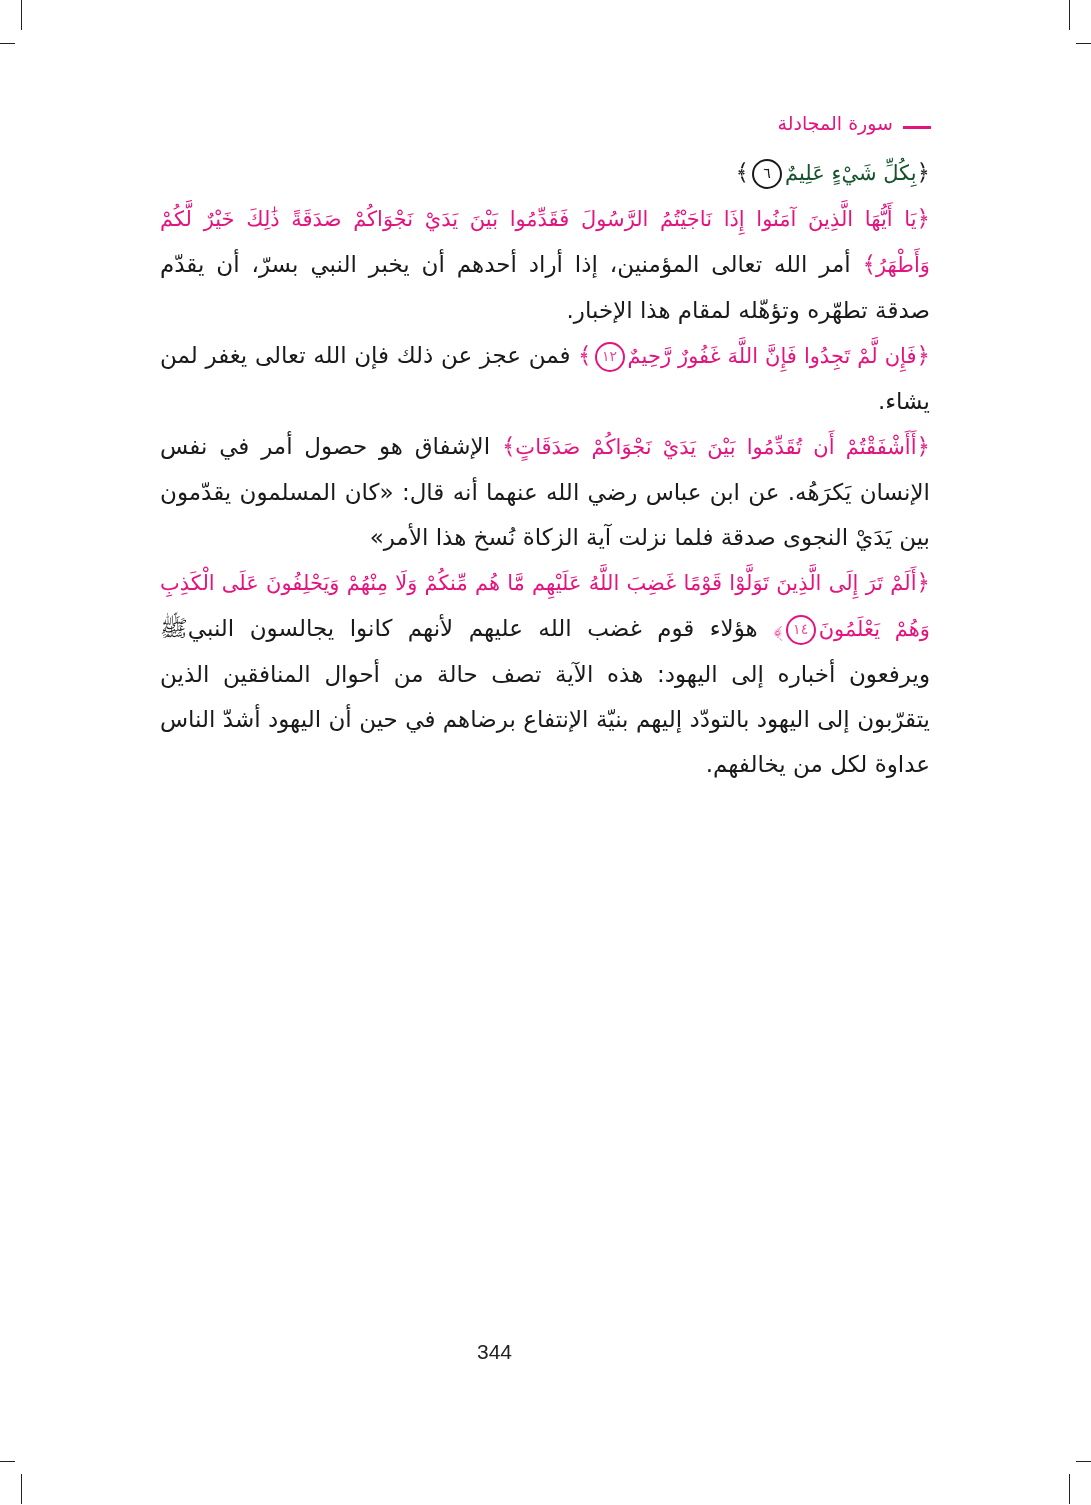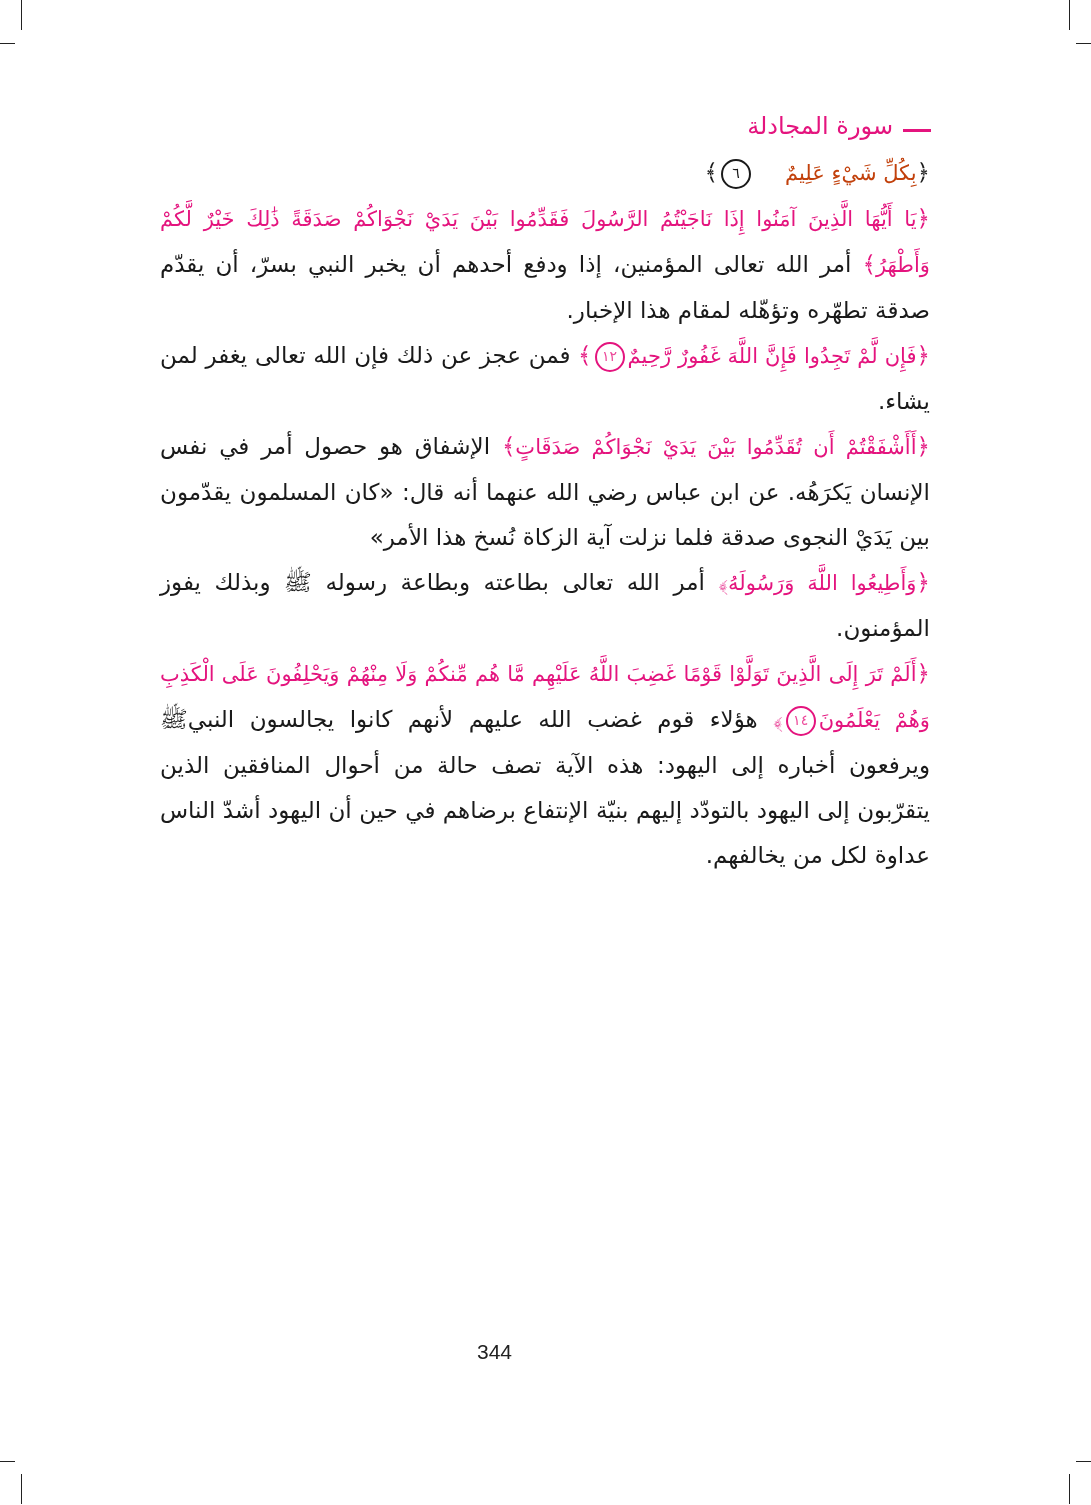--- a/index.html
+++ b/index.html
@@ -2,27 +2,27 @@
 <html><head>
 <meta charset="utf-8">
 <style>
   html, body { margin: 0; padding: 0; background: #ffffff; }
   body { width: 1091px; height: 1505px; position: relative; overflow: hidden;
          font-family: "DejaVu Sans", sans-serif; color: #1a1a1a; }
   .crop { position: absolute; background: #222; }
   .crop.v { width: 1px; height: 30px; }
   .crop.h { height: 1px; width: 15px; }
   .running-head { position: absolute; top: 112px; right: 160px; direction: rtl;
-                  display: flex; align-items: center; gap: 10px; color: #e4147e; font-size: 24px; }
+                  display: flex; align-items: center; gap: 10px; color: #e4147e; font-size: 19px; }
   .running-head .bar { width: 28px; height: 3px; background: #e4147e; display: inline-block; margin-top: 8px; }
   .content { position: absolute; top: 150px; left: 160px; width: 770px; direction: rtl;
              text-align: justify; font-size: 23px; line-height: 45px; }
   .para { margin: 0; }
   .ayah { color: #e4147e; font-family: "DejaVu Serif", serif; font-size: 21px; }
-  .ayah.black { color: #c2410c; margin-left: 31px; }
+  .ayah.black { color: #14532d; }
   .bracket { color: #e4147e; }
   .bracket.black { color: #1a1a1a; }
   .ayah-num { display: inline-block; min-width: 26px; height: 26px; line-height: 24px; border: 2px solid #e4147e;
               border-radius: 50%; text-align: center; font-size: 14px; margin: 0 3px; vertical-align: middle; color: #ec4899; }
   .ayah-num.black { border-color: #1a1a1a; color: #1a1a1a; }
   .indent { text-indent: 28px; }
   .page-number { position: absolute; top: 1340px; left: 0; width: 989px; text-align: center;
                  font-family: "Liberation Sans", sans-serif; font-size: 21px; color: #222; }
 </style>
 </head>
@@ -39,20 +39,19 @@
   <div class="crop v" style="left:1069px;top:1474px;"></div>
 </div>
 
 <div class="running-head">
   <span class="bar"></span>
   <span>سورة المجادلة</span>
 </div>
 
 <div class="content" id="content">
     <p class="para"><span class="bracket black">﴿</span><span class="ayah black">بِكُلِّ شَيْءٍ عَلِيمٌ</span><span class="ayah-num black">٦</span><span class="bracket black">﴾</span> </p>
-    <p class="para"><span class="bracket">﴿</span><span class="ayah">يَا أَيُّهَا الَّذِينَ آمَنُوا إِذَا نَاجَيْتُمُ الرَّسُولَ فَقَدِّمُوا بَيْنَ يَدَيْ نَجْوَاكُمْ صَدَقَةً ذَٰلِكَ خَيْرٌ لَّكُمْ وَأَطْهَرُ</span><span class="bracket">﴾</span> <span>أمر الله تعالى المؤمنين، إذا ودفع أحدهم أن يخبر النبي بسرّ، أن يقدّم صدقة تطهّره وتؤهّله لمقام هذا الإخبار.</span></p>
+    <p class="para"><span class="bracket">﴿</span><span class="ayah">يَا أَيُّهَا الَّذِينَ آمَنُوا إِذَا نَاجَيْتُمُ الرَّسُولَ فَقَدِّمُوا بَيْنَ يَدَيْ نَجْوَاكُمْ صَدَقَةً ذَٰلِكَ خَيْرٌ لَّكُمْ وَأَطْهَرُ</span><span class="bracket">﴾</span> <span>أمر الله تعالى المؤمنين، إذا أراد أحدهم أن يخبر النبي بسرّ، أن يقدّم صدقة تطهّره وتؤهّله لمقام هذا الإخبار.</span></p>
     <p class="para"><span class="bracket">﴿</span><span class="ayah">فَإِن لَّمْ تَجِدُوا فَإِنَّ اللَّهَ غَفُورٌ رَّحِيمٌ</span><span class="ayah-num">١٢</span><span class="bracket">﴾</span> <span>فمن عجز عن ذلك فإن الله تعالى يغفر لمن يشاء.</span></p>
     <p class="para"><span class="bracket">﴿</span><span class="ayah">أَأَشْفَقْتُمْ أَن تُقَدِّمُوا بَيْنَ يَدَيْ نَجْوَاكُمْ صَدَقَاتٍ</span><span class="bracket">﴾</span> <span>الإشفاق هو حصول أمر في نفس الإنسان يَكرَهُه. عن ابن عباس رضي الله عنهما أنه قال: «كان المسلمون يقدّمون بين يَدَيْ النجوى صدقة فلما نزلت آية الزكاة نُسخ هذا الأمر»</span></p>
-    <p class="para"><span class="bracket">﴿</span><span class="ayah">وَأَطِيعُوا اللَّهَ وَرَسُولَهُ</span><span class="bracket">﴾</span> <span>أمر الله تعالى بطاعته وبطاعة رسوله ﷺ وبذلك يفوز المؤمنون.</span></p>
     <p class="para"><span class="bracket">﴿</span><span class="ayah">أَلَمْ تَرَ إِلَى الَّذِينَ تَوَلَّوْا قَوْمًا غَضِبَ اللَّهُ عَلَيْهِم مَّا هُم مِّنكُمْ وَلَا مِنْهُمْ وَيَحْلِفُونَ عَلَى الْكَذِبِ وَهُمْ يَعْلَمُونَ</span><span class="ayah-num">١٤</span><span class="bracket">﴾</span> <span>هؤلاء قوم غضب الله عليهم لأنهم كانوا يجالسون النبيﷺ ويرفعون أخباره إلى اليهود: هذه الآية تصف حالة من أحوال المنافقين الذين يتقرّبون إلى اليهود بالتودّد إليهم بنيّة الإنتفاع برضاهم في حين أن اليهود أشدّ الناس عداوة لكل من يخالفهم.</span></p>
   </div>
 
 <div class="page-number">344</div>
 
 </body></html>

